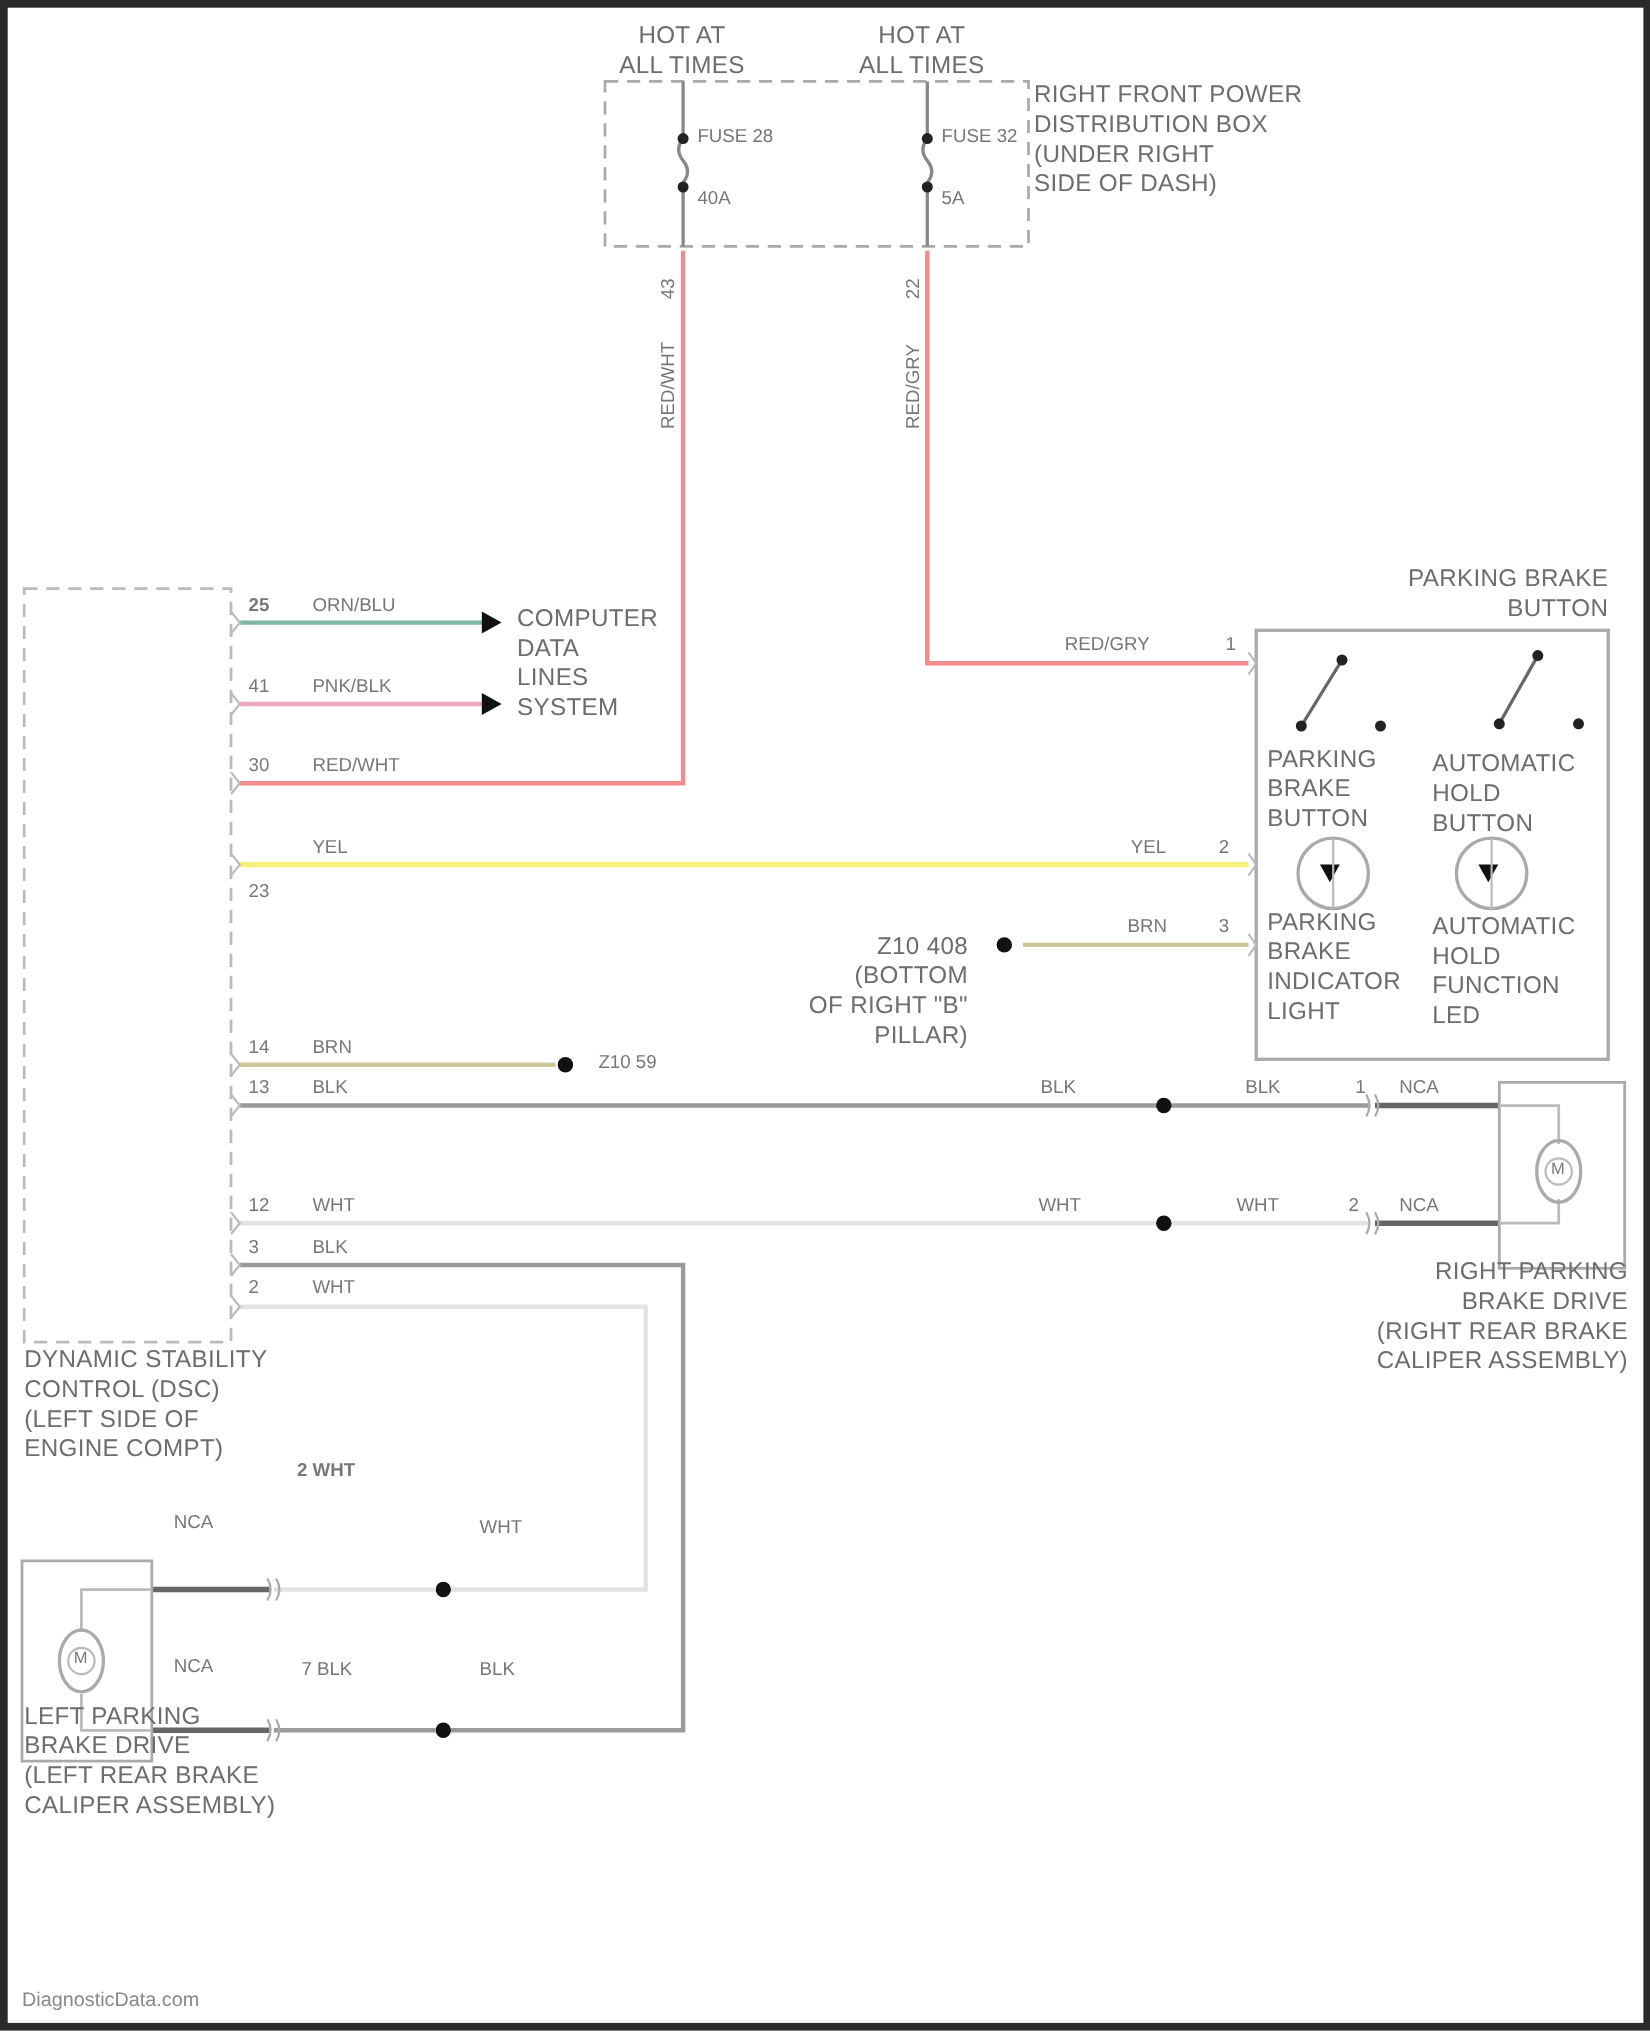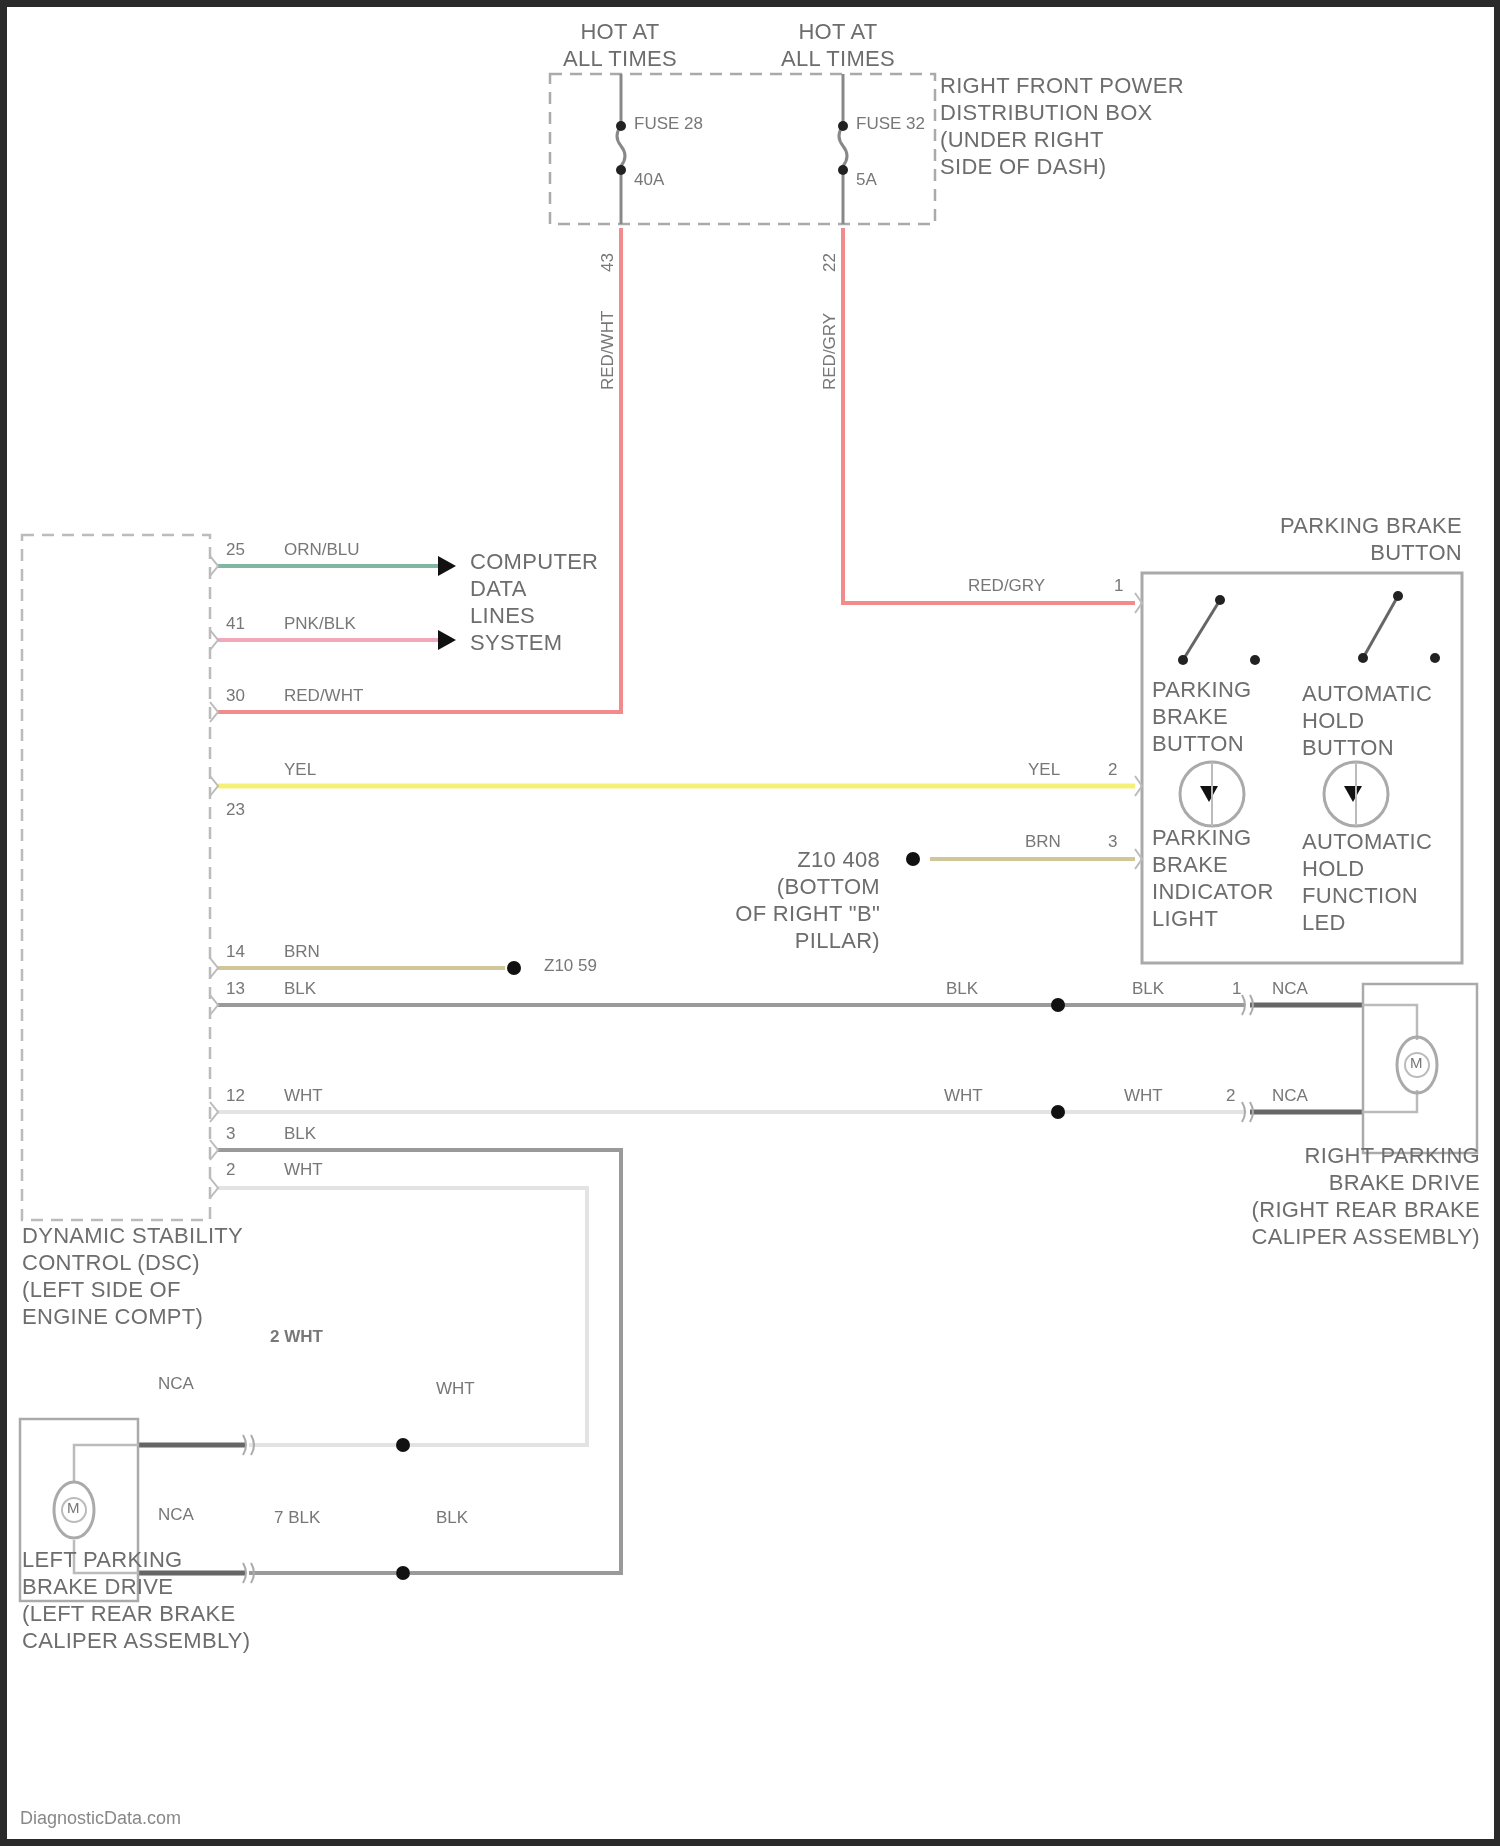--- a/index.html
+++ b/index.html
@@ -149,21 +149,21 @@
 <div class="lbl" style="left:634px;top:114px;">FUSE 28</div>
 <div class="lbl" style="left:634px;top:170px;">40A</div>
 <div class="lbl" style="left:856px;top:114px;">FUSE 32</div>
 <div class="lbl" style="left:856px;top:170px;">5A</div>
 
 <div class="lbl vert" style="left:598px;top:272px;">43</div>
 <div class="lbl vert" style="left:598px;top:390px;">RED/WHT</div>
 <div class="lbl vert" style="left:820px;top:272px;">22</div>
 <div class="lbl vert" style="left:820px;top:390px;">RED/GRY</div>
 
-<div class="lbl" style="left:226px;top:540px;">25</div>
+<div class="lbl" style="left:226px;top:540px;font-weight:bold;">25</div>
 <div class="lbl" style="left:284px;top:540px;text-align:right;">ORN/BLU</div>
 <div class="lbl" style="left:226px;top:614px;">41</div>
 <div class="lbl" style="left:284px;top:614px;">PNK/BLK</div>
 <div class="lbl" style="left:226px;top:686px;">30</div>
 <div class="lbl" style="left:284px;top:686px;">RED/WHT</div>
 <div class="lbl" style="left:226px;top:760px;margin-top:40px;">23</div>
 <div class="lbl" style="left:284px;top:760px;">YEL</div>
 <div class="lbl" style="left:226px;top:942px;">14</div>
 <div class="lbl" style="left:284px;top:942px;">BRN</div>
 <div class="lbl" style="left:226px;top:979px;">13</div>

